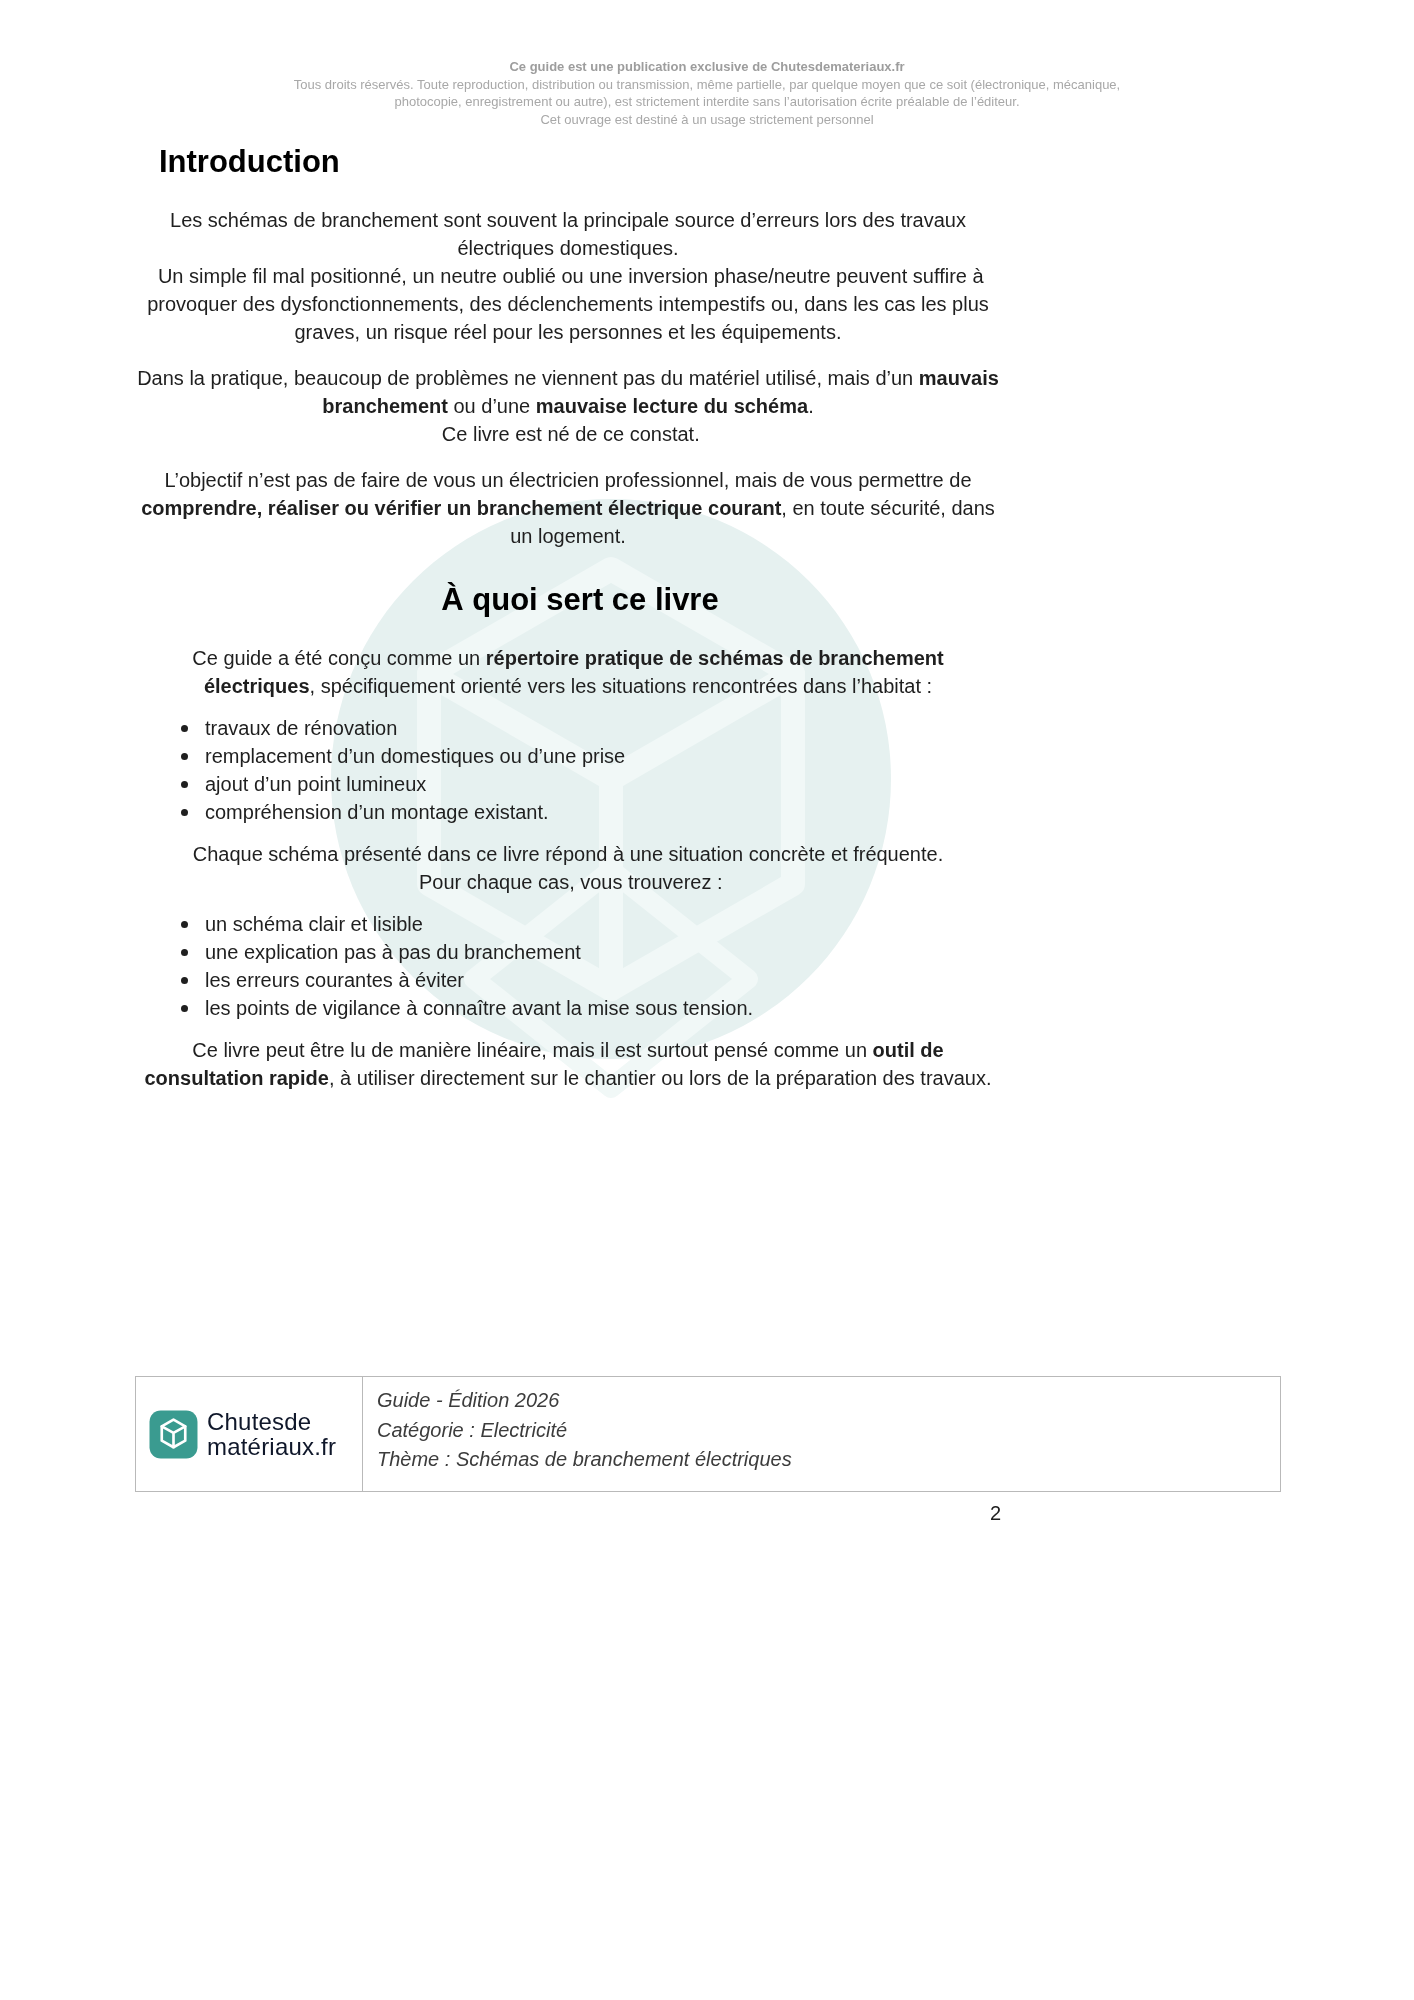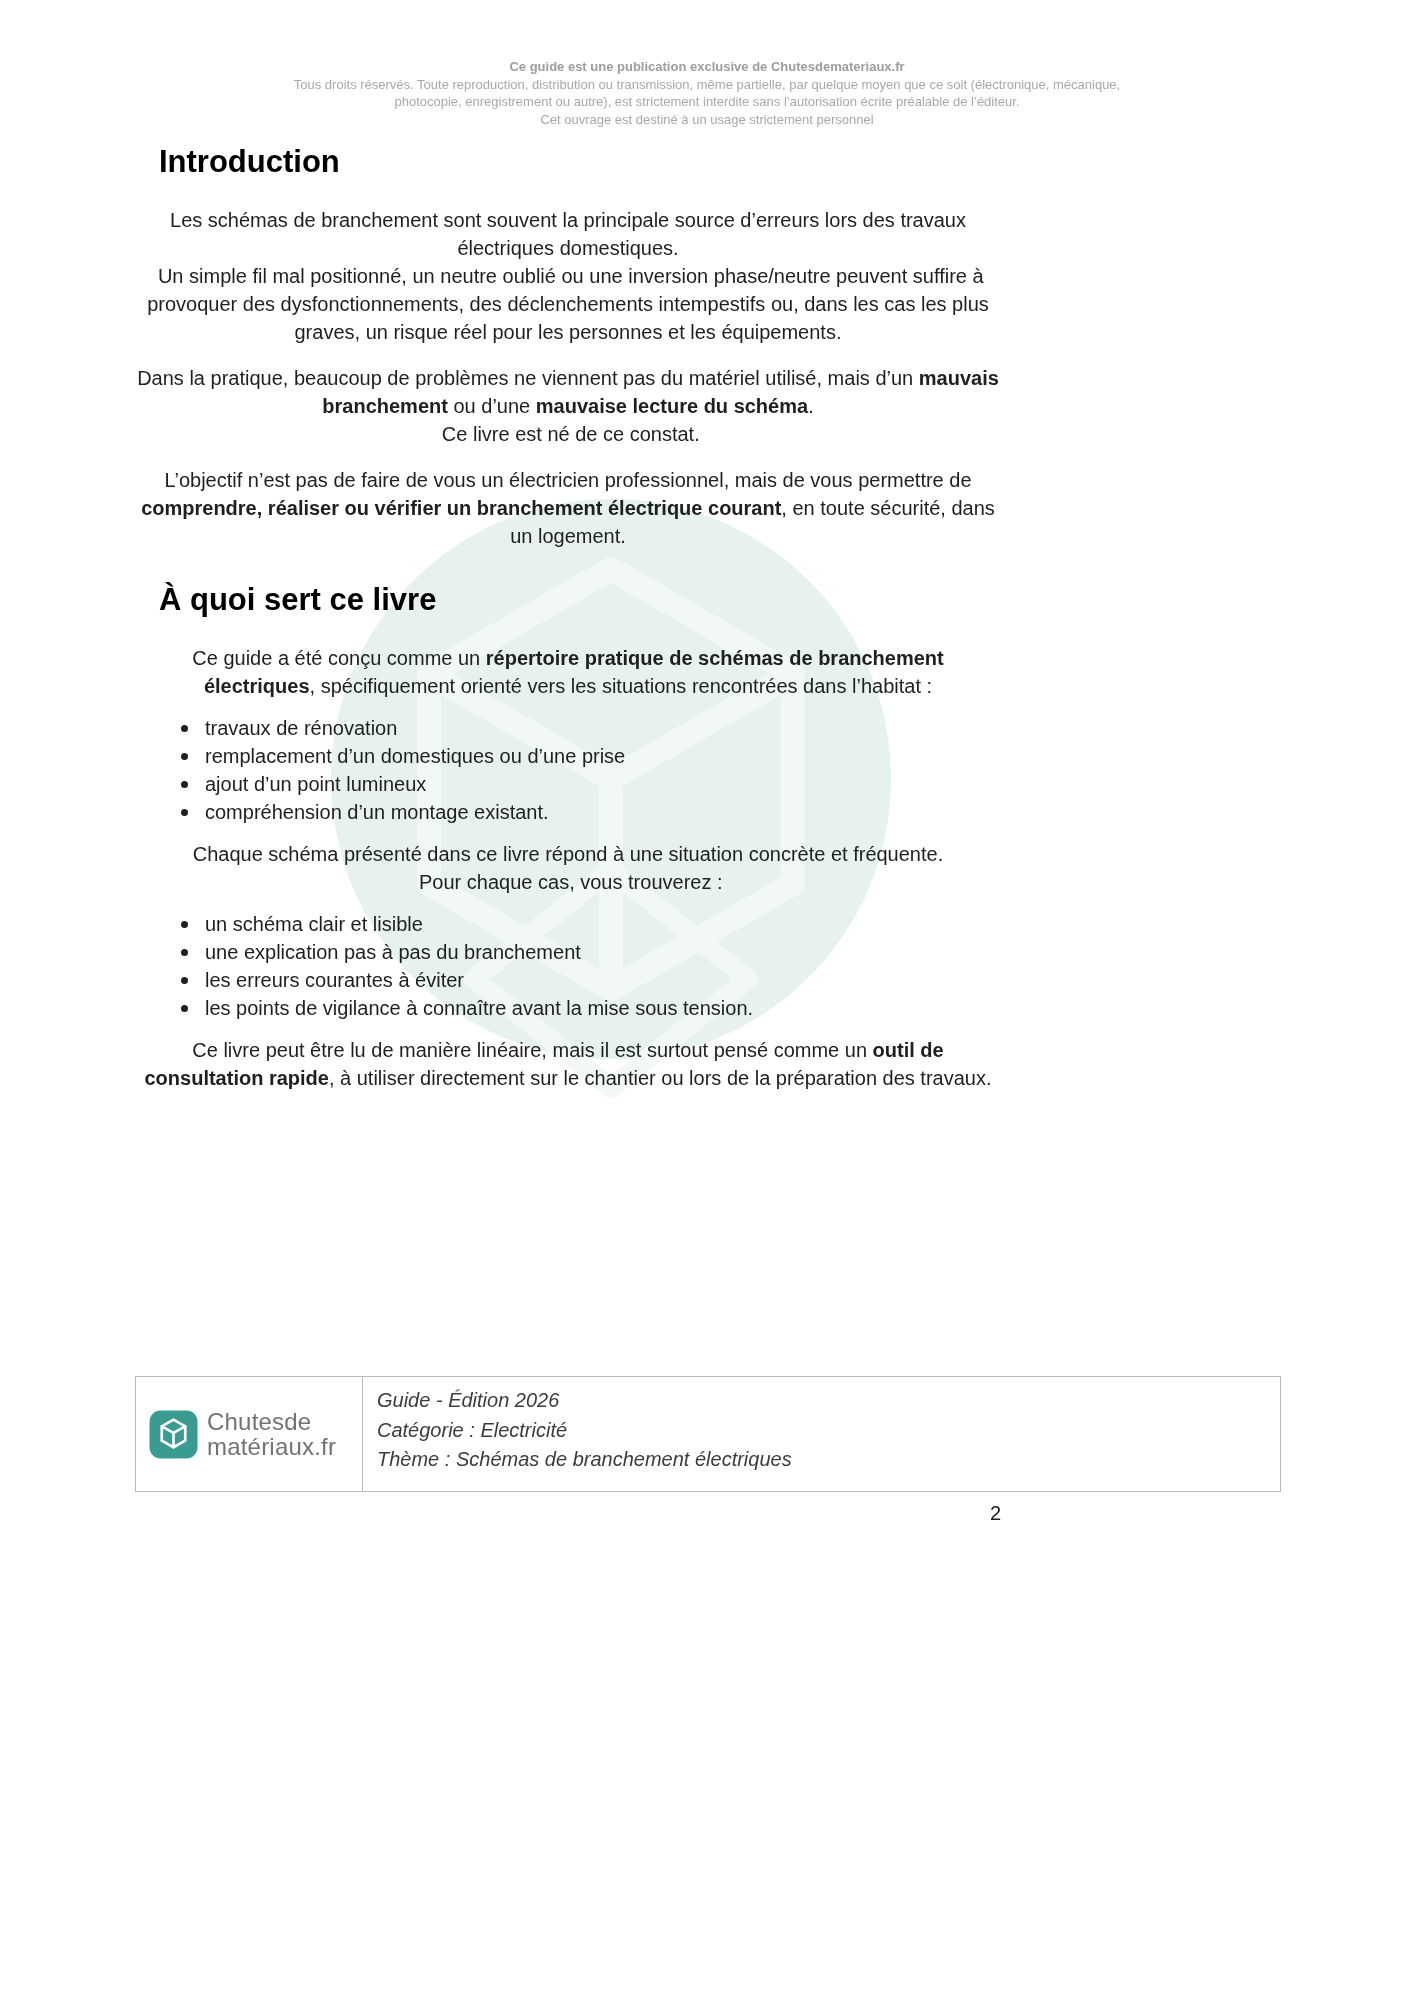--- a/index.html
+++ b/index.html
@@ -35,21 +35,21 @@
   
   .content {
     position:relative; z-index:1;
     width:866px; margin-left:135px;
     font-size:20px; line-height:28px;
   }
   .content h1 {
     font-size:31px; line-height:40px; font-weight:700; color:#000;margin-left:24px;
   }
   .h1-intro { margin:14px 0 24px; }
-  .h1-purpose { margin:30px 0 24px; }
+  .h1-purpose { margin:30px 0 24px;text-align:center; }
   p.body { margin:0 0 18px; white-space:pre-wrap;text-align:center; }
   p.body b { font-weight:700; }
 
   ul.bullets { list-style:none; margin:-4px 0 14px; padding-left:70px; }
   ul.bullets li { position:relative; line-height:28px; }
   ul.bullets li::before {
     content:""; position:absolute; left:-24px; top:10.5px;
     width:7px; height:7px; border-radius:50%; background:#1f1f1f;
   }
 
@@ -63,21 +63,21 @@
     display:flex; align-items:stretch;
   }
   .logo-cell {
     width:227px; flex:0 0 227px;
     border-right:1px solid #b9b9b9;
     display:flex; align-items:center;
     padding-left:13px; gap:9px;
   }
   .logo-icon { width:49px; height:49px; flex:0 0 49px; }
   .logo-text {
-    font-size:24px; line-height:25px; color:#737373; letter-spacing:0.2px;
+    font-size:24px; line-height:25px; color:#0f172a; letter-spacing:0.2px;
   }
   .meta-cell {
     flex:1 1 auto;
     padding:9px 0 0 14px;
     font-style:italic;
     font-size:20px; line-height:29.5px;
     color:#3c3c3c;
   }
 
   .page-number {

